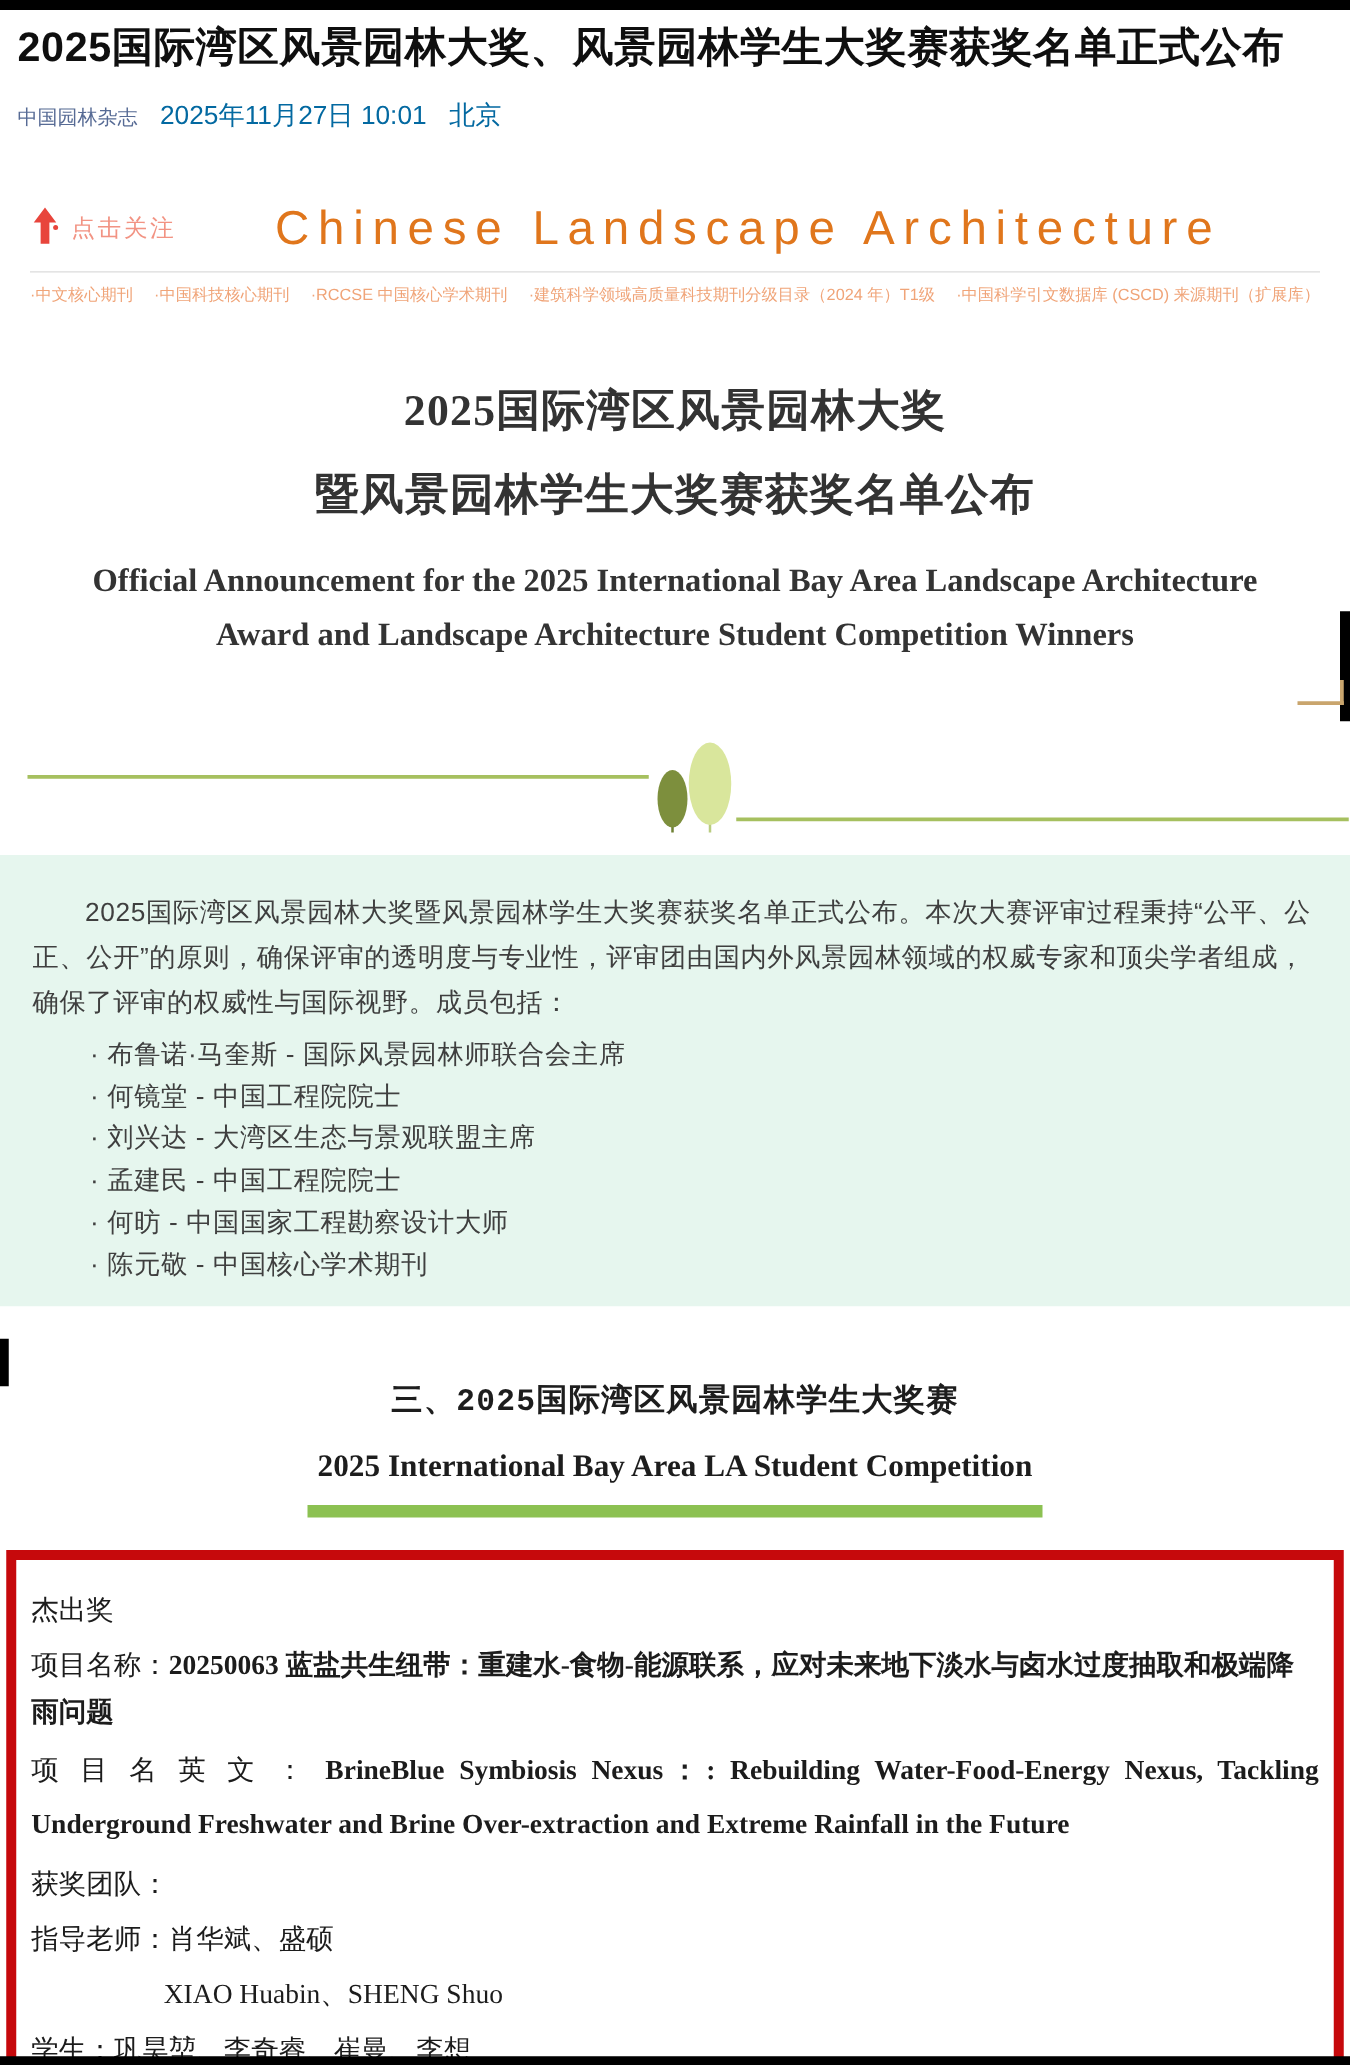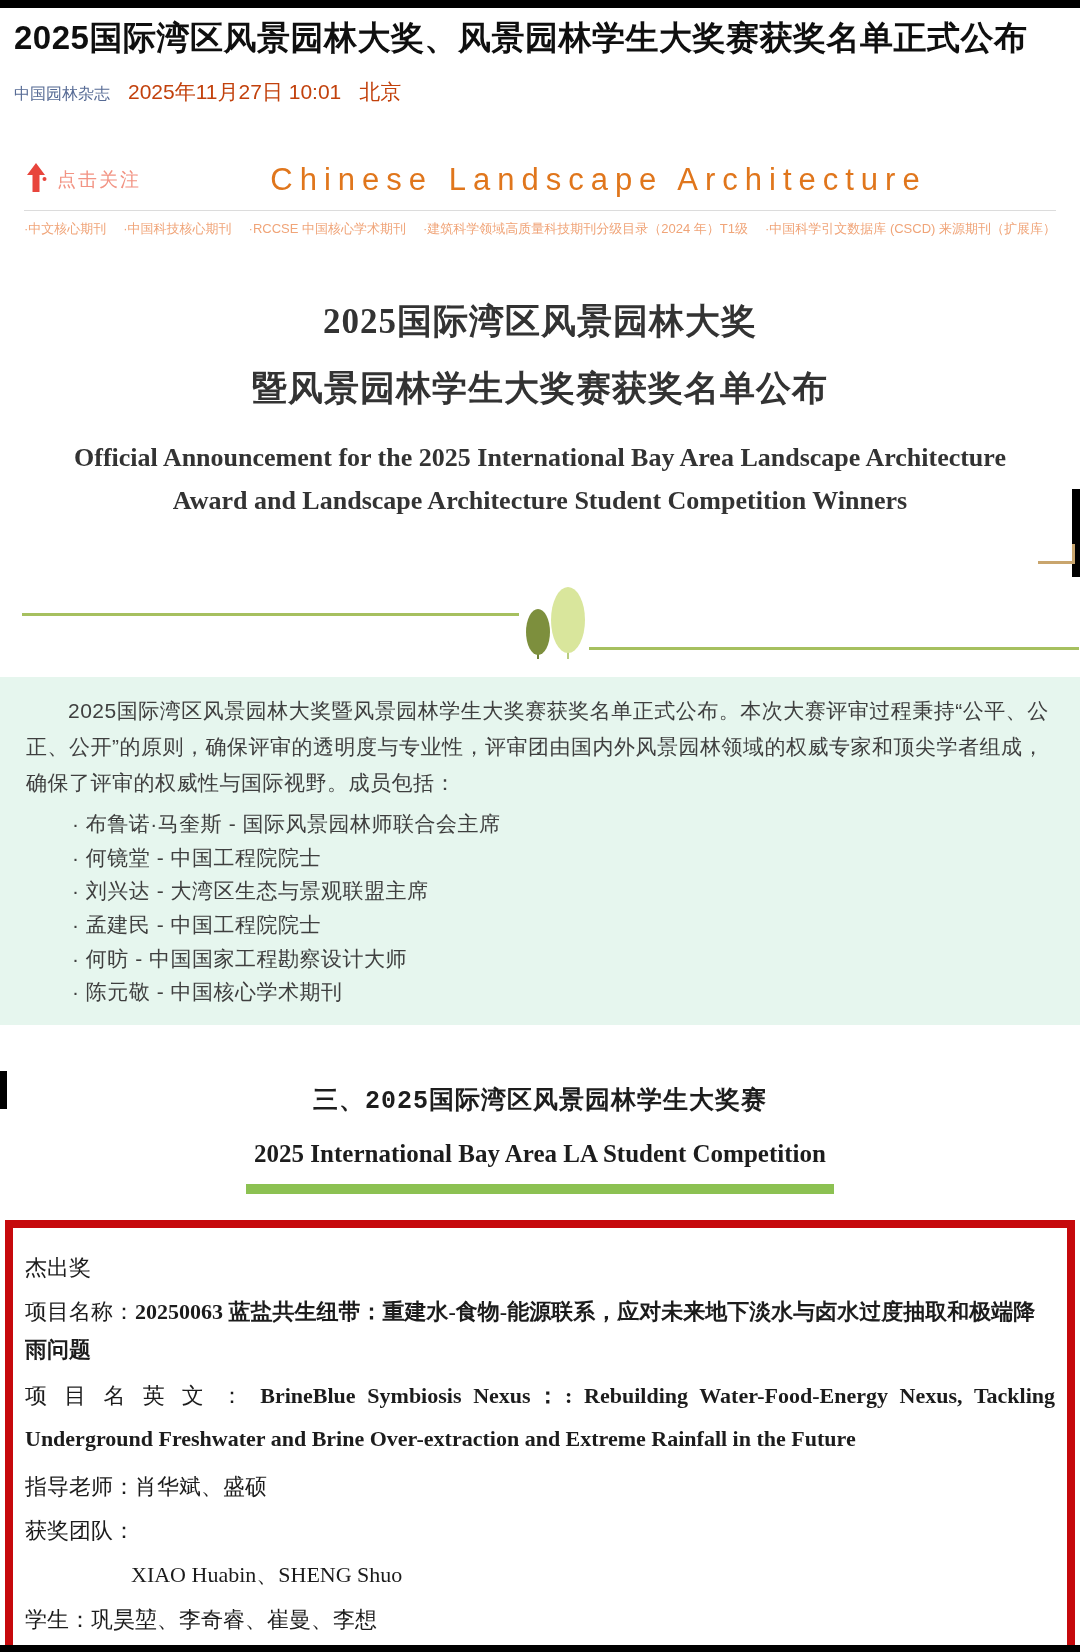--- a/index.html
+++ b/index.html
@@ -10,47 +10,47 @@
   .strip-right{position:absolute;top:489px;right:0;width:8px;height:88px;background:#000;}
   .strip-left{position:absolute;top:1071px;left:0;width:7px;height:38px;background:#000;}
   .strip-bottom{position:absolute;bottom:0;left:0;width:1080px;height:7px;background:#000;}
   .corner-bracket{position:absolute;left:1038px;top:544px;width:34px;height:17px;
         border-right:3px solid #c9a56d;border-bottom:3px solid #c9a56d;}
   .content{padding:0 14px;}
   
   .article-title{margin:14px 0 0;font-size:33px;line-height:1.44;font-weight:700;color:#0f0f0f;letter-spacing:.5px;}
   .byline{margin-top:16px;display:flex;align-items:baseline;gap:18px;}
   .byline .account{color:#576b95;font-size:16px;font-family:Liberation Serif, serif;}
-  .byline .date,.byline .loc{color:#c2410c;font-size:21px;}
+  .byline .date,.byline .loc{color:#0369a1;font-size:21px;}
   
   .banner{margin-top:56px;display:flex;align-items:center;padding:0 10px;}
   .follow{display:flex;align-items:center;gap:9px;cursor:pointer;}
   .follow-label{color:#f29383;font-size:19px;letter-spacing:2px;}
-  .journal-name{flex:1;text-align:center;color:#e0761c;font-size:31px;letter-spacing:7px;
+  .journal-name{flex:1;text-align:center;color:#e0761c;font-size:38px;letter-spacing:7px;
         font-weight:500;white-space:nowrap;}
   .banner-rule{margin:12px 10px 0;border:0;border-top:1px solid #dcdcdc;}
   .credentials{margin:9px 10px 0;display:flex;justify-content:space-between;
         color:#f0a478;font-size:13px;white-space:nowrap;}
   
   .cn-heads{margin-top:60px;text-align:center;color:#333;font-weight:700;
         font-family:"Liberation Serif","DejaVu Sans",sans-serif;}
   .cn-head1,.cn-head2{font-size:35px;letter-spacing:1px;}
   .cn-head2{margin-top:20px;}
   .en-head{margin:24px auto 0;width:985px;text-align:center;font-weight:700;
         font-family:"Liberation Serif","DejaVu Serif",serif;font-size:26px;line-height:1.68;color:#333;}
   
   .tree-divider{position:relative;margin-top:48px;height:88px;}
   .td-line-left{position:absolute;left:8px;top:42px;width:497px;height:3px;background:#a6c05f;}
   .td-line-right{position:absolute;left:575px;top:76px;width:490px;height:3px;background:#a6c05f;}
   .tree-light{position:absolute;left:537px;top:16px;width:34px;height:66px;background:#d9e69c;border-radius:17px/33px;}
   .tree-light-stem{position:absolute;left:553px;top:60px;width:2px;height:28px;background:#b9cc80;}
   .tree-dark{position:absolute;left:512px;top:38px;width:24px;height:46px;background:#7d8f3d;border-radius:12px/23px;}
   .tree-dark-stem{position:absolute;left:523px;top:70px;width:2px;height:18px;background:#6f8135;}
   
-  .intro-box{margin:18px -14px 0;background:#e6f6ee;padding:16px 26px 16px;color:#3f3f3f;}
+  .intro-box{margin:18px -14px 0;background:#e6f6ee;padding:29px 26px 16px;color:#3f3f3f;}
   .intro-par{margin:0;font-size:21px;line-height:1.72;text-indent:2em;letter-spacing:.5px;}
   .member-list{margin:6px 0 0;padding:0 0 0 46px;list-style:none;}
   .member-item{font-size:21px;line-height:1.6;letter-spacing:.5px;}
   .member-item::before{content:"· ";}
   
   .section-head-cn{margin-top:58px;text-align:center;font-size:25px;font-weight:700;color:#1d1d1d;
         font-family:Liberation Mono, monospace;letter-spacing:1px;}
   .section-head-en{margin-top:24px;text-align:center;font-size:25px;font-weight:700;color:#1d1d1d;
         font-family:"Liberation Serif","DejaVu Serif",serif;}
   .section-bar{width:588px;height:10px;background:#8cc152;margin:16px auto 0;}
@@ -144,25 +144,25 @@
       <div class="award-row award-category">杰出奖</div>
 
       <div class="award-row mixed">
         <span class="label">项目名称：</span><span class="project-name">20250063 蓝盐共生纽带：重建水-食物-能源联系，应对未来地下淡水与卤水过度抽取和极端降雨问题</span>
       </div>
 
       <div class="award-row en-just">
         <span class="label label-spaced">项目名英文：</span><span class="en-name">BrineBlue Symbiosis Nexus：: Rebuilding Water-Food-Energy Nexus, Tackling Underground Freshwater and Brine Over-extraction and Extreme Rainfall in the Future</span>
       </div>
 
+      <div class="award-row">获奖团队：</div>
+
       <div class="award-row">
         <span class="label">指导老师：</span><span>肖华斌、盛硕</span>
       </div>
-
-      <div class="award-row">获奖团队：</div>
       <div class="award-row roman indent-advisors">XIAO Huabin、SHENG Shuo</div>
 
       <div class="award-row">
         <span class="label">学生：</span><span>巩昊堃、李奇睿、崔曼、李想</span>
       </div>
       <div class="award-row roman indent-students">GONG Haokun、LI Qirui、CUI Man、LI Xiang</div>
 
     </div>
   </div>
 </div>

